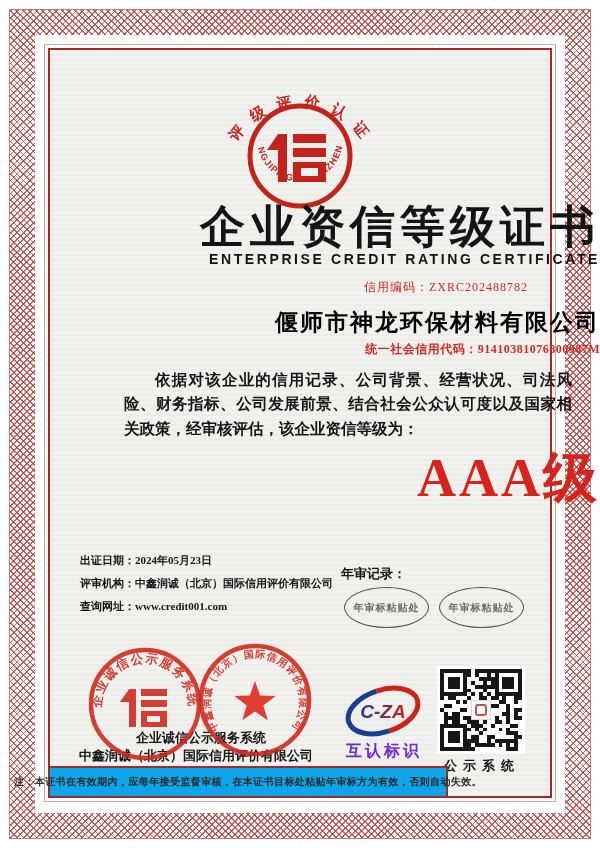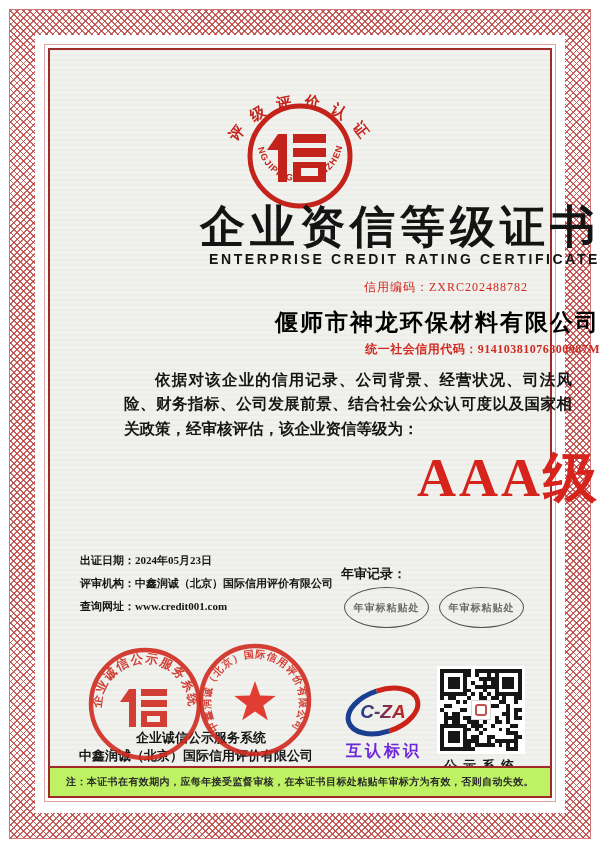--- a/index.html
+++ b/index.html
@@ -70,22 +70,22 @@
   }
   .qr .m { background:#161616; } .qr .w { background:#fff; }
   .qr-logo {
     position:absolute; left:471px; top:700px; width:20px; height:20px; background:#fff;
     border:1px solid #d8d8d8; display:flex; align-items:center; justify-content:center;
   }
   .qr-logo .inner { width:12px; height:12px; border:2.5px solid #c0514d; border-radius:3px; }
   .qr-caption { left:430px; top:757px; width:104px; text-align:center; font-size:13px; font-weight:bold; letter-spacing:6px; color:#151515; }
 
   .note-strip {
-    left:48px; top:766px; width:504px; height:32px;
-    border:2px solid #9e2b25; background:#bef264;
+    left:48px; top:766px; width:400px; height:32px;
+    border:2px solid #9e2b25; background:#0ea5e9;
     display:flex; align-items:center; justify-content:center;
     font-size:10px; font-weight:bold; letter-spacing:.4px; color:#2a2a2a; white-space:nowrap;
   }
   svg text { font-weight:bold; }
 </style>
 </head>
 <body>
 
 <div class="page">
 

